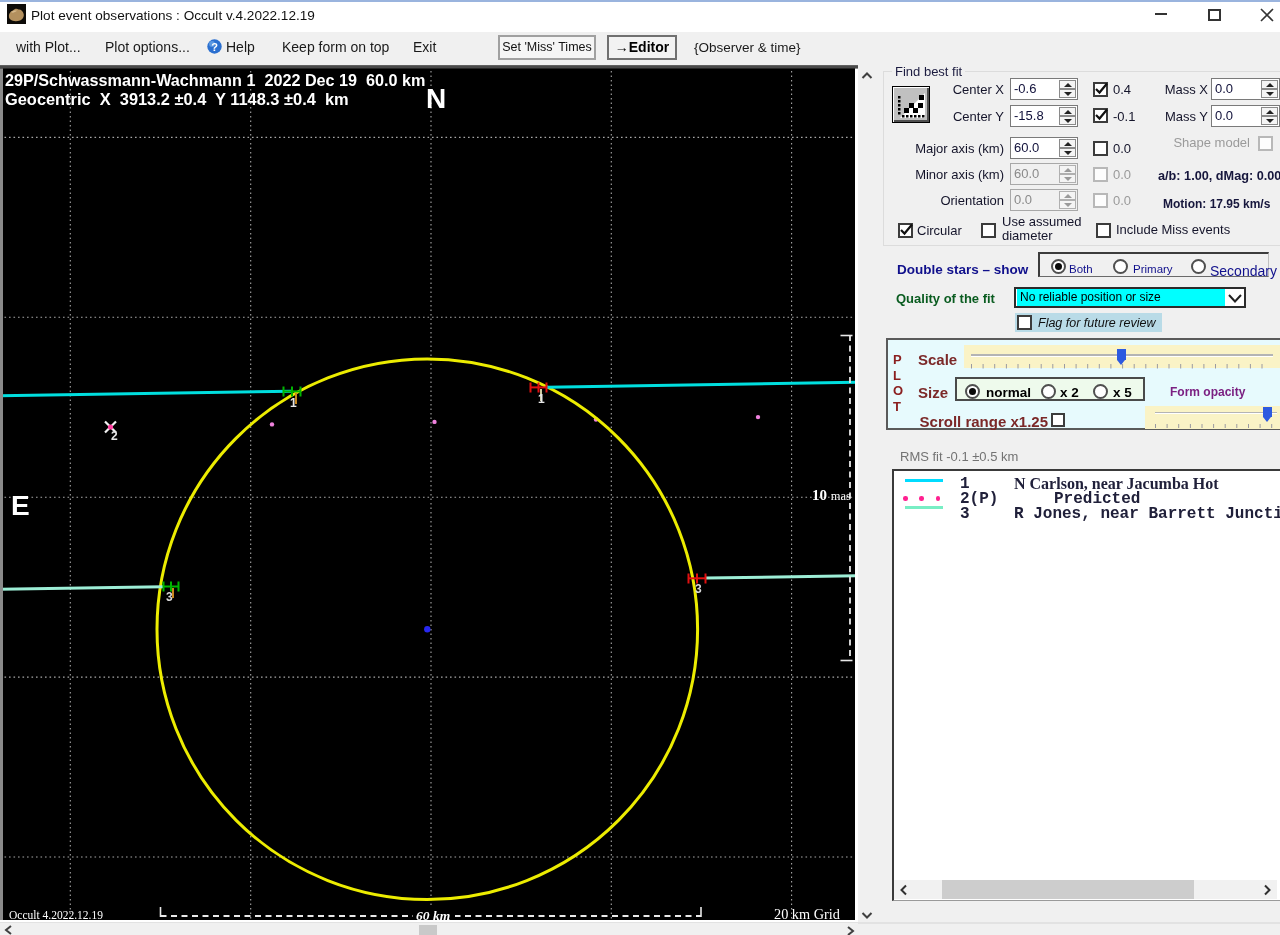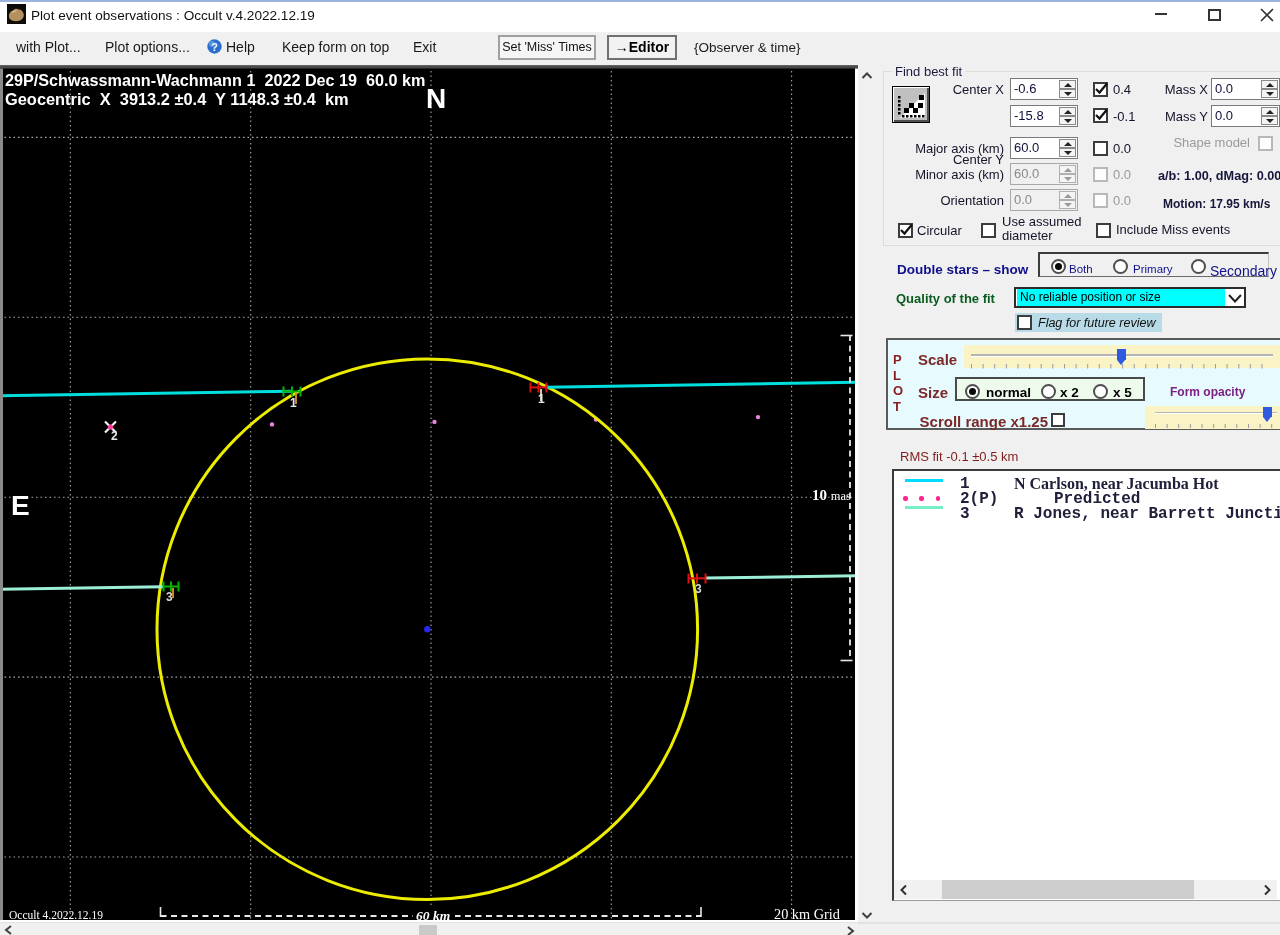--- a/index.html
+++ b/index.html
@@ -203,21 +203,21 @@
 <div class="abs lbl rlbl " style="left:1088px; top:82px; width:120px;">Mass X</div>
 <div class="abs ibox" style="left:1211px; top:78px; width:69px; height:22px;">
     <div class="itext">0.0</div>
     <div style="position:absolute; right:1px; top:1px; width:17px; height:9px; background:#f4f4f4; border:1px solid #8a8a8a;">
       <div style="position:absolute;left:4px;top:2px;width:0;height:0;border-left:4px solid transparent;border-right:4px solid transparent;border-bottom:4px solid #222;"></div>
     </div>
     <div style="position:absolute; right:1px; top:10px; width:17px; height:9px; background:#f4f4f4; border:1px solid #8a8a8a;">
       <div style="position:absolute;left:4px;top:2px;width:0;height:0;border-left:4px solid transparent;border-right:4px solid transparent;border-top:4px solid #222;"></div>
     </div>
   </div>
-<div class="abs lbl rlbl " style="left:884px; top:108.5px; width:120px;margin-top:43px;">Center Y</div>
+<div class="abs lbl rlbl " style="left:884px; top:108.5px; width:120px;">Center Y</div>
 <div class="abs ibox" style="left:1010px; top:104.5px; width:68px; height:22px;">
     <div class="itext">-15.8</div>
     <div style="position:absolute; right:1px; top:1px; width:17px; height:9px; background:#f4f4f4; border:1px solid #8a8a8a;">
       <div style="position:absolute;left:4px;top:2px;width:0;height:0;border-left:4px solid transparent;border-right:4px solid transparent;border-bottom:4px solid #222;"></div>
     </div>
     <div style="position:absolute; right:1px; top:10px; width:17px; height:9px; background:#f4f4f4; border:1px solid #8a8a8a;">
       <div style="position:absolute;left:4px;top:2px;width:0;height:0;border-left:4px solid transparent;border-right:4px solid transparent;border-top:4px solid #222;"></div>
     </div>
   </div>
 <div class="abs cb" style="left:1093px; top:108px; width:15px; height:15px;">
@@ -363,21 +363,21 @@
     <line x1="47.0" y1="0" x2="47.0" y2="4" stroke="#9a9aa2" stroke-width="1"></line>
     <line x1="58.6" y1="0" x2="58.6" y2="4" stroke="#9a9aa2" stroke-width="1"></line>
     <line x1="70.2" y1="0" x2="70.2" y2="4" stroke="#9a9aa2" stroke-width="1"></line>
     <line x1="81.8" y1="0" x2="81.8" y2="4" stroke="#9a9aa2" stroke-width="1"></line>
     <line x1="93.5" y1="0" x2="93.5" y2="4" stroke="#9a9aa2" stroke-width="1"></line>
     <line x1="105.1" y1="0" x2="105.1" y2="4" stroke="#9a9aa2" stroke-width="1"></line>
     <line x1="116.7" y1="0" x2="116.7" y2="4" stroke="#9a9aa2" stroke-width="1"></line>
   </svg>
 <div class="abs" style="left:1263px; top:406.5px; width:9px; height:10px; background:#2d5ae0;"></div>
 <div class="abs" style="left:1263px; top:416.5px; width:0; height:0; border-left:4.5px solid transparent; border-right:4.5px solid transparent; border-top:5.5px solid #2d5ae0;"></div>
-<div class="abs" style="left:900px; top:449px; font-size:13px; color:#7f1d1d;">RMS fit -0.1 ±0.5 km</div>
+<div class="abs" style="left:900px; top:449px; font-size:13px; color:#737373;">RMS fit -0.1 ±0.5 km</div>
 <div class="abs" style="left:892px; top:469px; width:388px; height:432px; background:#fff; border-left:2px solid #3a3a3a; border-top:2px solid #3a3a3a; border-bottom:1px solid #9a9a9a;"></div>
 <div class="abs" style="left:905px; top:478.7px; width:38px; height:3.2px; background:#00dcff;"></div>
 <div class="abs" style="left:903px; top:496.4px; width:4.5px; height:4.5px; border-radius:50%; background:#ff2090;"></div>
 <div class="abs" style="left:919.2px; top:496.4px; width:4.5px; height:4.5px; border-radius:50%; background:#ff2090;"></div>
 <div class="abs" style="left:935.5px; top:496.4px; width:4.5px; height:4.5px; border-radius:50%; background:#ff2090;"></div>
 <div class="abs" style="left:905px; top:506.2px; width:38px; height:3.2px; background:#78eec4;"></div>
 <div class="abs" style="left:960px; top:474.5px; font-family:'Liberation Mono',monospace; font-size:16px; font-weight:bold; color:#20203a; white-space:pre;">1</div>
 <div class="abs" style="left:1014px; top:474.5px; font-family:Liberation Serif, serif; font-size:16px; font-weight:bold; color:#20203a; white-space:pre;">N Carlson, near Jacumba Hot</div>
 <div class="abs" style="left:960px; top:489.7px; font-family:'Liberation Mono',monospace; font-size:16px; font-weight:bold; color:#20203a; white-space:pre;">2(P)</div>
 <div class="abs" style="left:1014px; top:489.7px; font-family:'Liberation Mono',monospace; font-size:16px; font-weight:bold; color:#20203a; white-space:pre;margin-left:40px;">Predicted</div>

